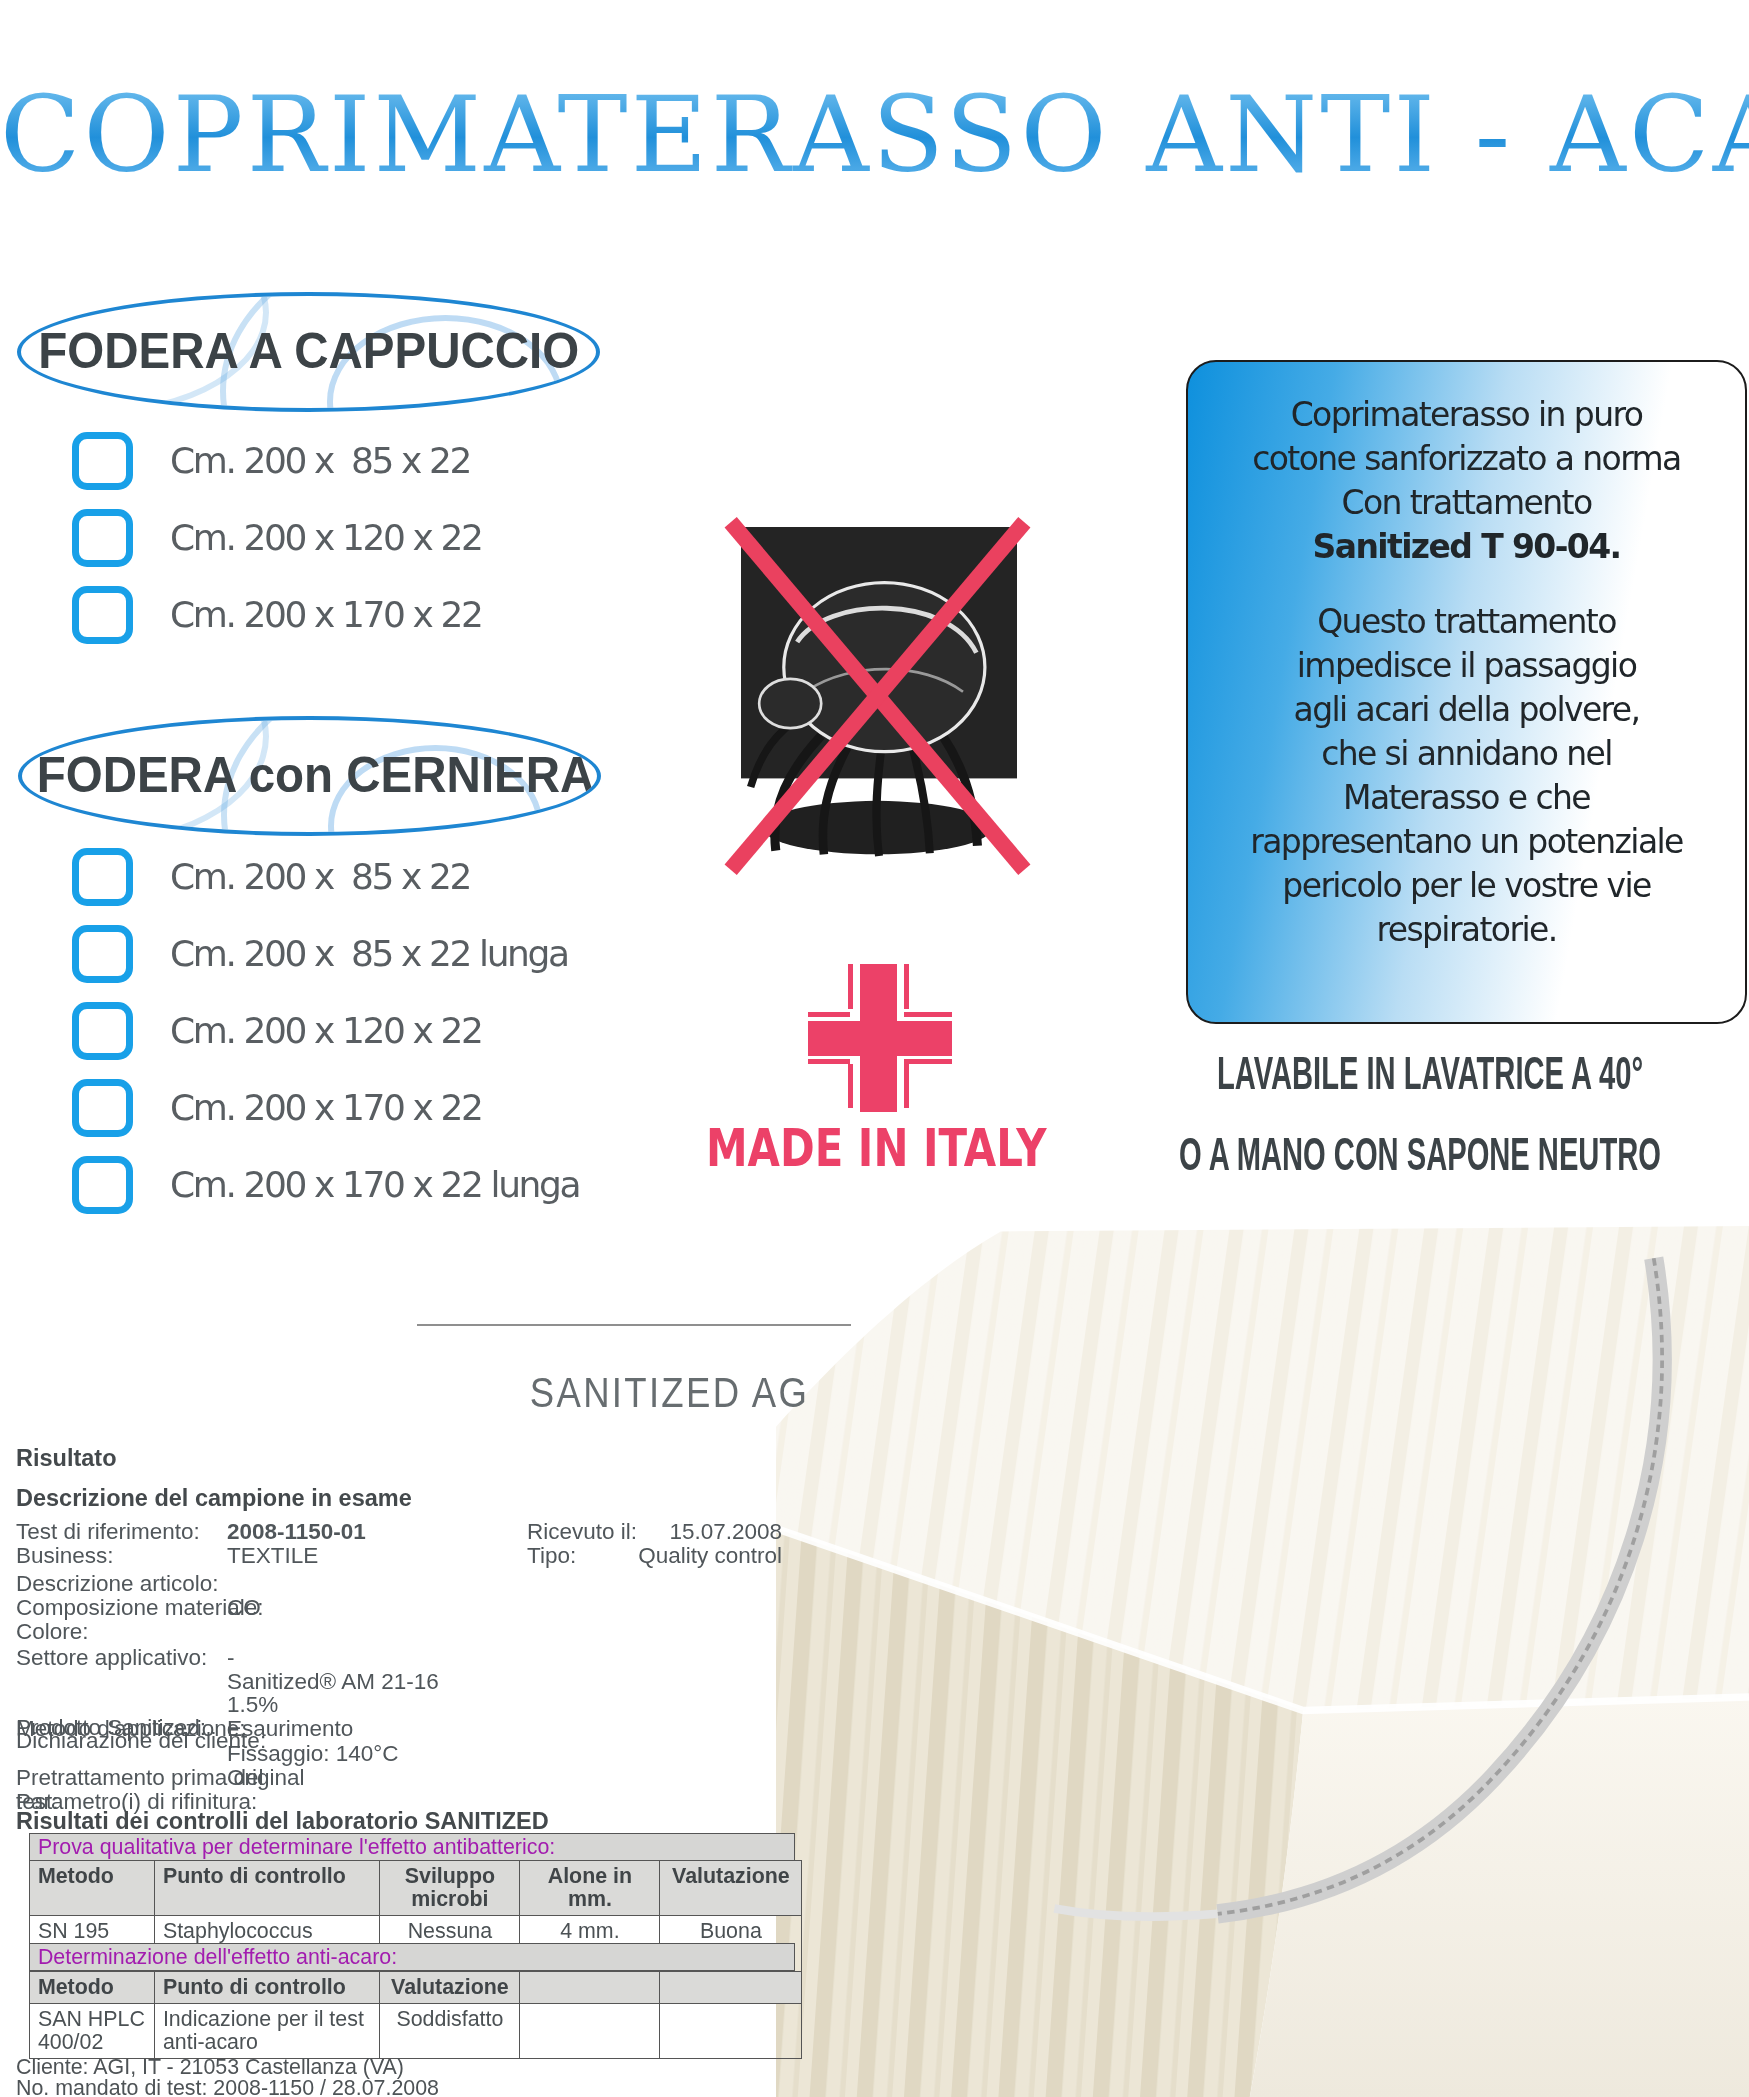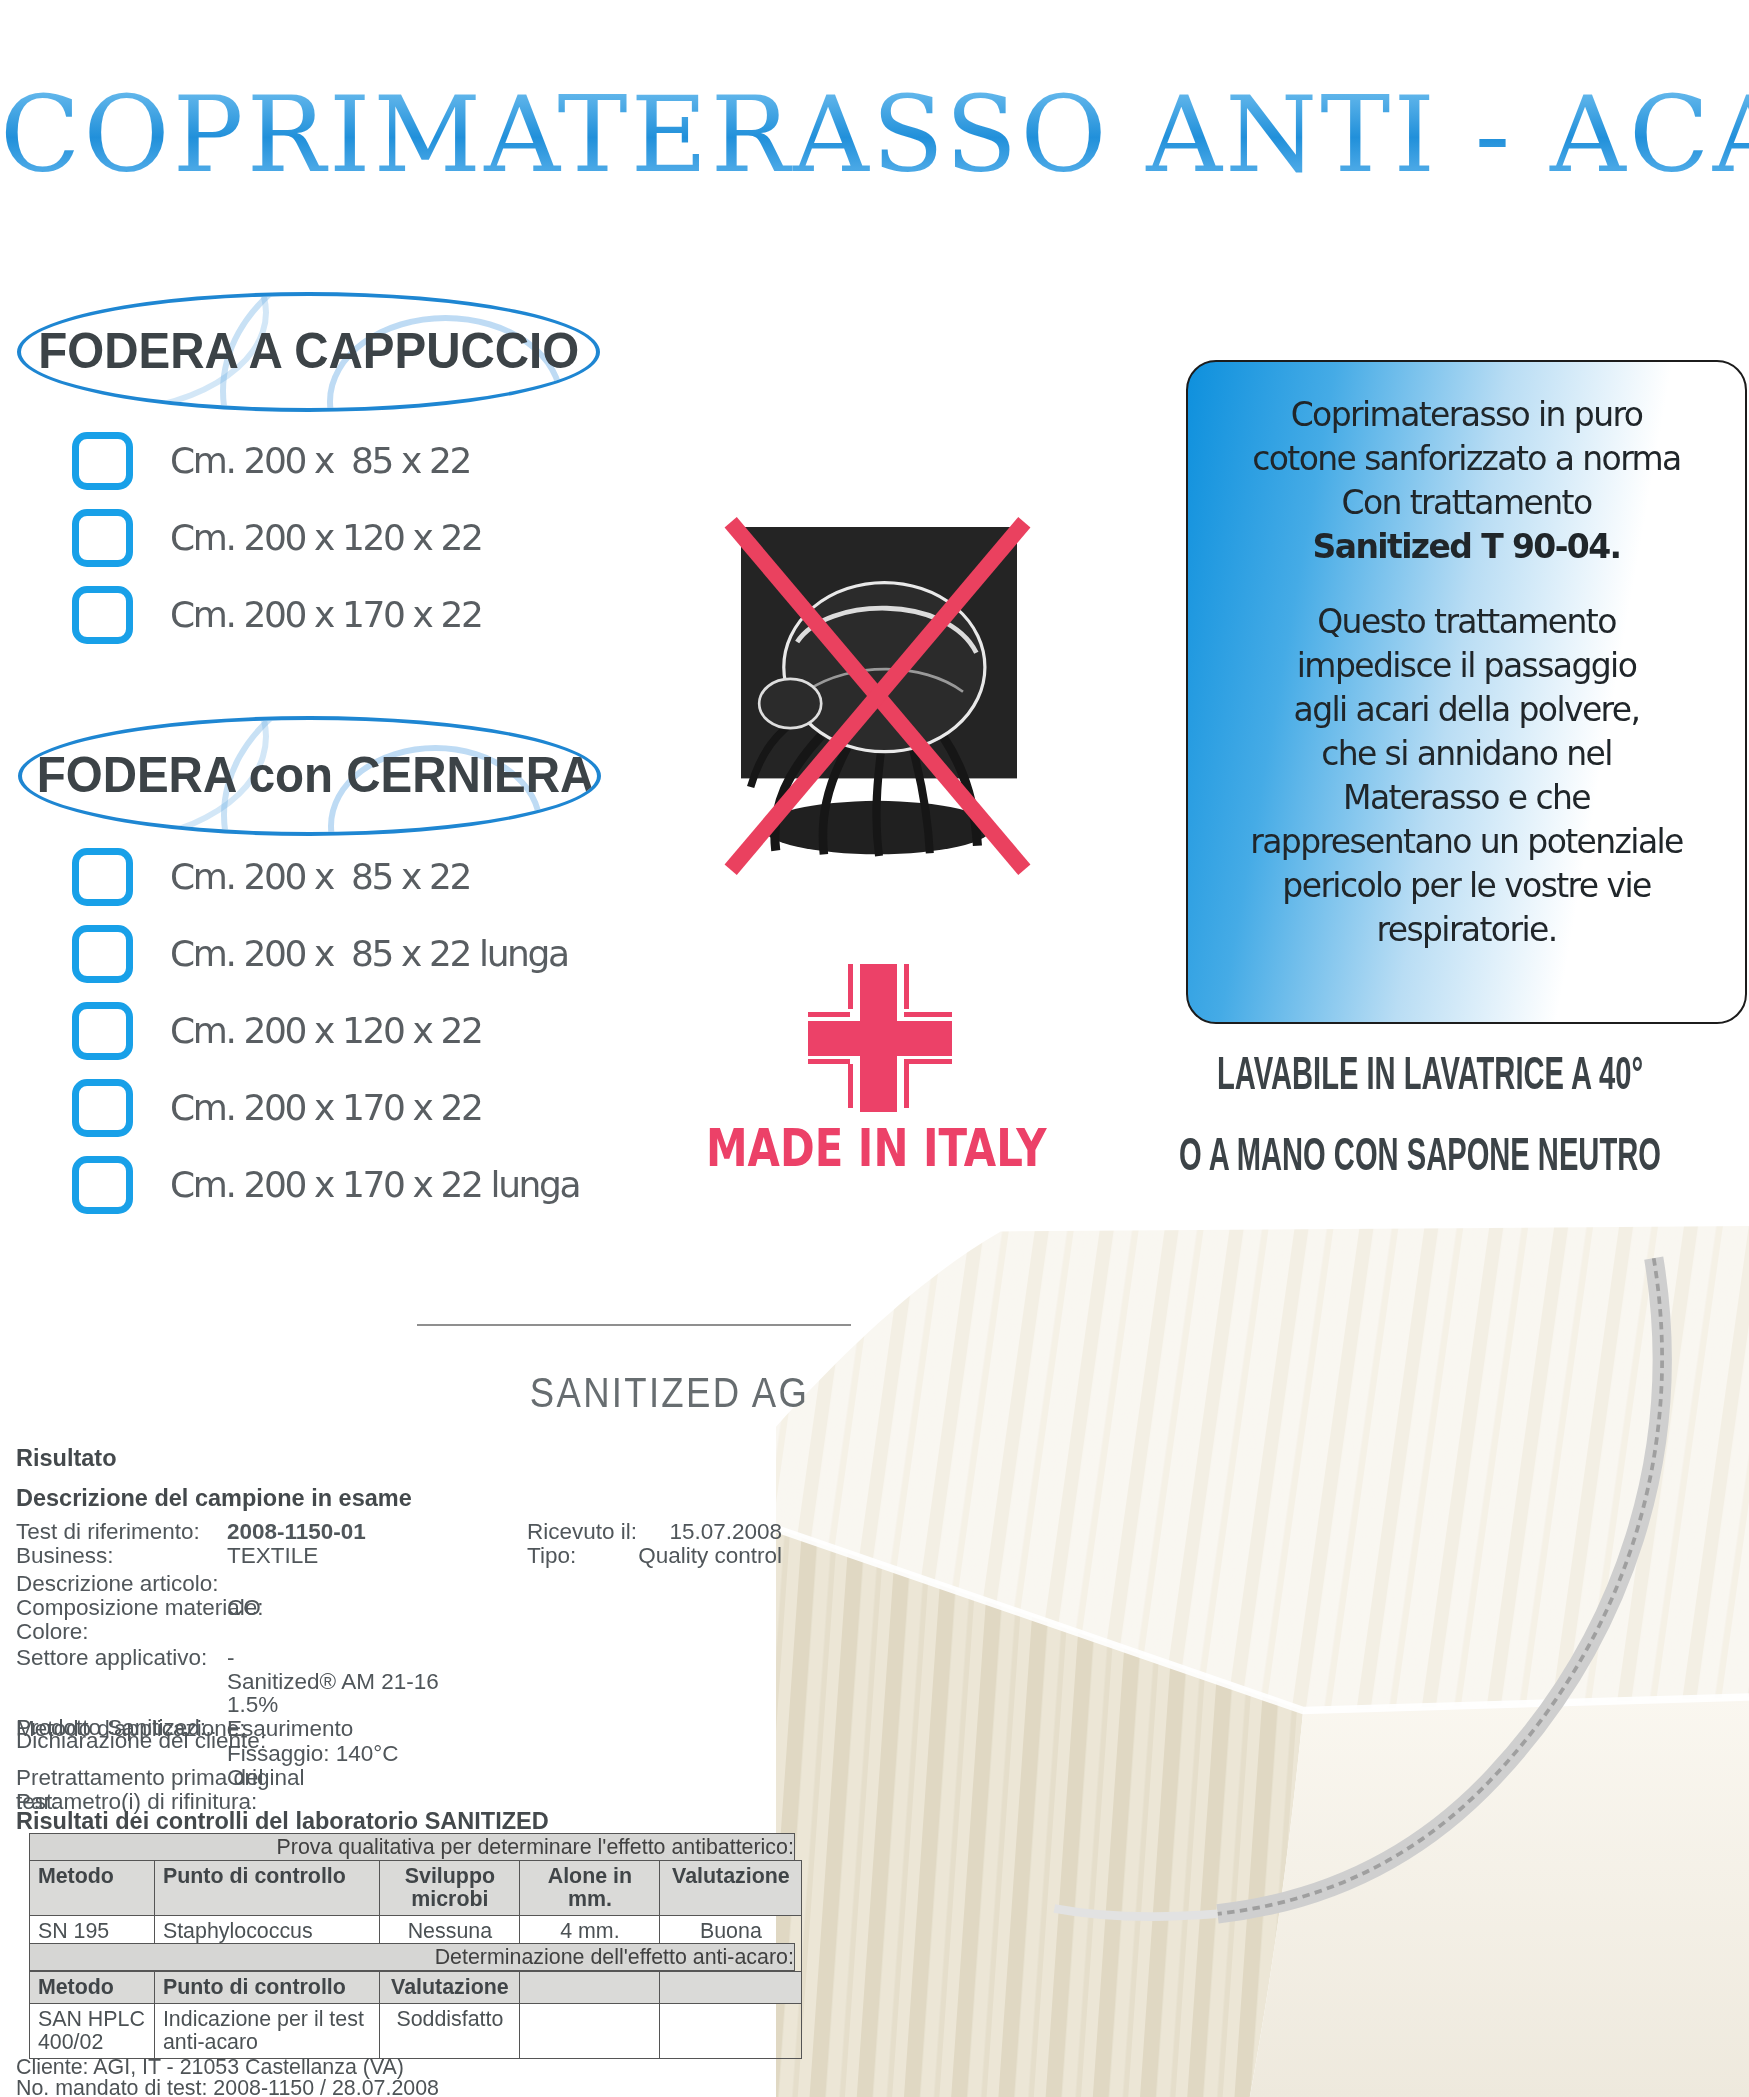--- a/index.html
+++ b/index.html
@@ -59,21 +59,21 @@
   .doc .rule{position:absolute;left:401px;top:18px;width:434px;height:2.1px;background:#8f8f8f;}
   .doc-title{position:absolute;left:343px;top:62px;width:621px;text-align:center;
              font-size:43px;letter-spacing:2.7px;color:#676d70;transform:scaleX(.85);
              transform-origin:center top;white-space:nowrap;}
   .doc-h{position:absolute;left:0;font-size:23.5px;font-weight:bold;color:#44494c;white-space:nowrap;}
   .frow-label{position:absolute;left:0;font-size:22.5px;white-space:nowrap;}
   .frow-value{position:absolute;left:211px;font-size:22.5px;white-space:nowrap;}
   .frow-label-r{position:absolute;left:511px;font-size:22.5px;white-space:nowrap;}
   .frow-value-r{position:absolute;left:605px;width:161px;text-align:right;font-size:22.5px;white-space:nowrap;}
   .band{position:absolute;left:13.4px;width:756px;height:26px;background:#d6d6d4;
-        border:1.6px solid #555;font-size:21.4px;line-height:26px;padding-left:7.5px;color:#404040;text-align:right;}
+        border:1.6px solid #555;font-size:21.4px;line-height:26px;padding-left:7.5px;color:#a21caf;}
   .tbl{position:absolute;left:13.4px;width:772px;display:grid;
        grid-template-columns:125px 225px 140px 140px 142px;border:1.6px solid #555;border-right:none;border-bottom:none;}
   .tbl .cell{border-right:1.6px solid #555;border-bottom:1.6px solid #555;font-size:21.4px;line-height:22.5px;
              padding:4.3px 7.5px;color:#4b5154;white-space:pre-line;}
   .tbl .head{background:#dadad8;font-weight:bold;color:#404548;}
   .tbl .ctr{text-align:center;}
   .doc-footer{position:absolute;left:0;font-size:21.4px;color:#4e5356;white-space:nowrap;}
 </style>
 </head>
 <body>

